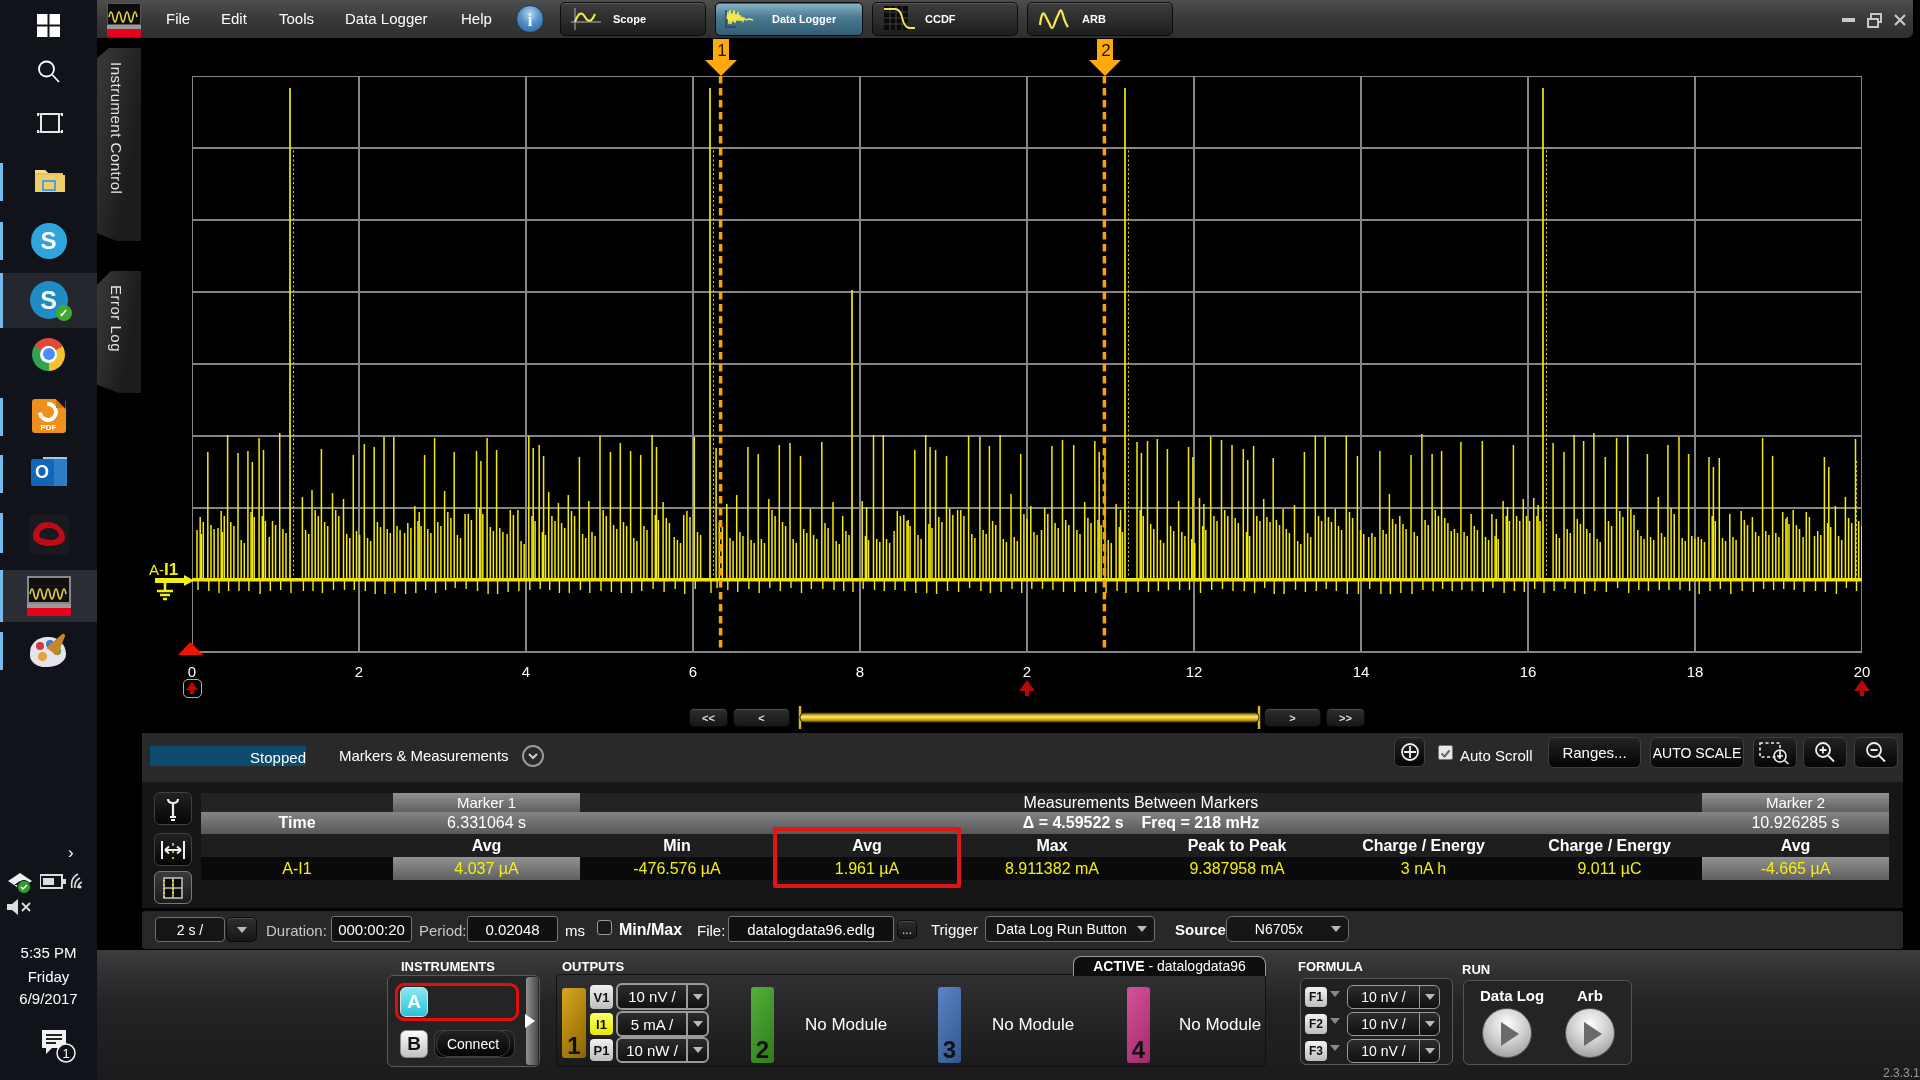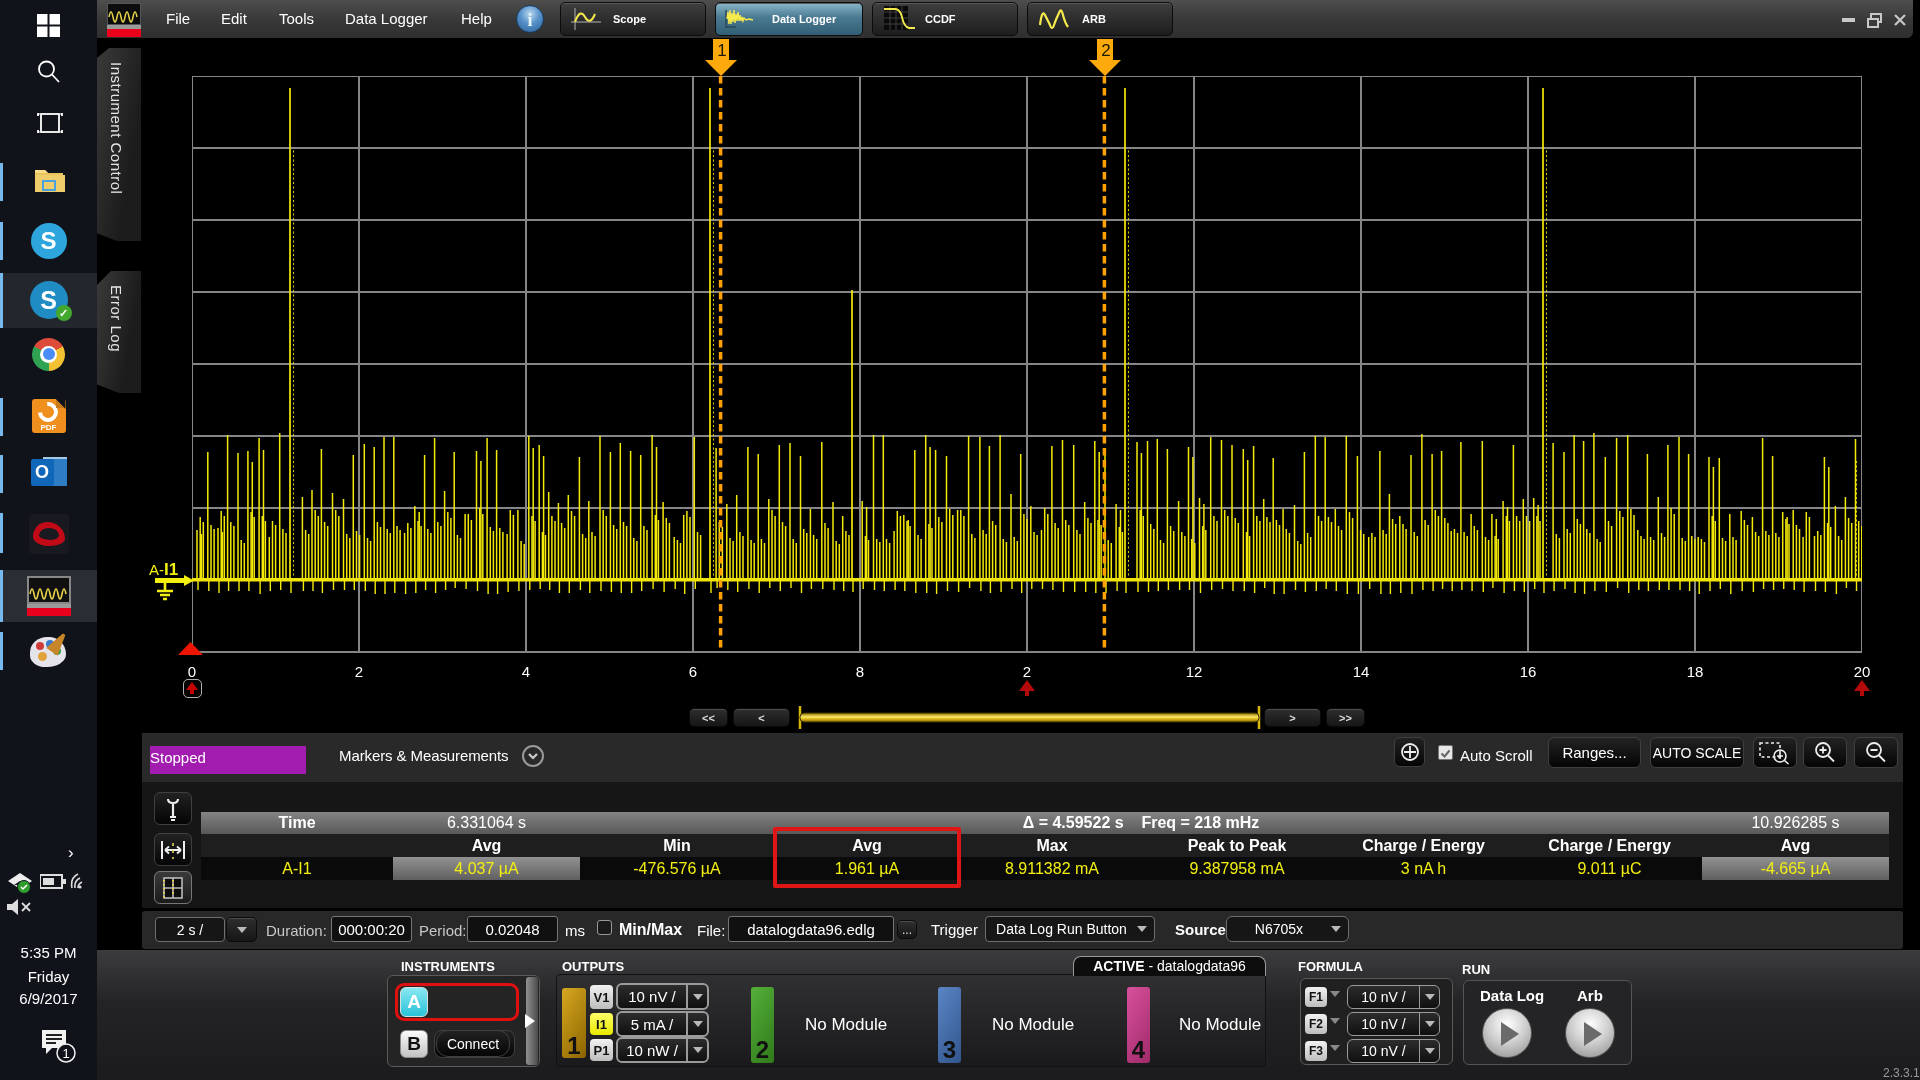--- a/index.html
+++ b/index.html
@@ -254,21 +254,21 @@
             <stop offset="1" stop-color="#8a6d00"></stop>
           </linearGradient>
         </defs>
 <line x1="3" y1="2" x2="3" y2="25" stroke="#d8b80a" stroke-width="2.5"></line>
 <line x1="462" y1="2" x2="462" y2="25" stroke="#d8b80a" stroke-width="2.5"></line>
 <rect x="3" y="9" width="459" height="9" rx="4" fill="url(#gold)" stroke="#3a3000" stroke-width="1"></rect>
 </svg>
 <div class="gbtn" style="left:1167px;top:708px;width:57px;height:19px;font-size:11px;font-weight:bold;">&gt;</div>
 <div class="gbtn" style="left:1229px;top:708px;width:39px;height:19px;font-size:11px;font-weight:bold;">&gt;&gt;</div>
 <div class="abs" style="left:45px;top:733px;width:1761px;height:49px;background:#292929;"></div>
-<div class="abs" style="left:53px;top:746px;width:156px;height:28px;background:#a21caf;color:#fff;font-size:15px;text-align:left;line-height:24px;">Stopped</div>
+<div class="abs" style="left:53px;top:746px;width:156px;height:20px;background:#0c4a6e;color:#fff;font-size:15px;text-align:right;line-height:24px;">Stopped</div>
 <div class="abs" style="left:242px;top:747px;color:#fff;font-size:15px;letter-spacing:-.1px;">Markers &amp; Measurements</div>
 <div class="abs" style="left:425px;top:745px;width:22px;height:22px;border:2px solid #9a9a9a;border-radius:50%;"><svg width="18" height="18" viewBox="0 0 18 18">
           <path d="M5 7l4 4 4-4" fill="none" stroke="#ccc" stroke-width="2.2"></path>
         </svg></div>
 <div class="blk" style="left:1297px;top:737px;width:31px;height:30px;">
         <svg width="22" height="22" viewBox="0 0 22 22">
           <circle cx="11" cy="11" r="8" fill="none" stroke="#eee" stroke-width="1.8"></circle>
           <path d="M11 5v12M5 11h12" stroke="#eee" stroke-width="1.8"></path>
         </svg>
       </div>
@@ -311,20 +311,25 @@
           <path d="M14 4v3M14 11v3M14 18v2" stroke="#e8d44c" stroke-width="1.6"></path>
         </svg>
       </div>
 <div class="blk" style="left:57px;top:871px;width:38px;height:33px;background:linear-gradient(#3a3a3a,#1a1a1a);border-color:#777;">
         <svg width="26" height="24" viewBox="0 0 26 24">
           <rect x="4" y="2" width="18" height="20" fill="#0c0c0c" stroke="#bbb" stroke-width="1.6"></rect>
           <path d="M13 2v20M4 12h18" stroke="#bbb" stroke-width="1.6"></path>
           <path d="M4 4v2M4 8v2M4 12v2M4 16v2M4 20v2M13 4v2M13 8v2M13 12v2M13 16v2" stroke="#e8d44c" stroke-width="2" stroke-dasharray="1.5 1.8"></path>
         </svg>
       </div>
+<div class="trow" style="top:793px;height:19px;background:#232323;">
+ <div class="tcell gray" style="left:192px;width:187px;color:#fff;font-size:15px;">Marker 1</div>
+ <div class="tcell" style="left:379px;width:1122px;color:#fff;font-size:16px;">Measurements Between Markers</div>
+ <div class="tcell gray" style="left:1501px;width:187px;color:#fff;font-size:15px;">Marker 2</div>
+</div>
 <div class="trow" style="top:812px;height:22px;background:linear-gradient(#848484,#585858);">
  <div class="tcell" style="left:0;width:192px;color:#fff;font-size:16px;font-weight:bold;">Time</div>
  <div class="tcell" style="left:192px;width:187px;color:#fff;font-size:16px;">6.331064 s</div>
  <div class="tcell" style="left:379px;width:1122px;color:#fff;font-size:16px;font-weight:bold;">Δ = 4.59522 s&nbsp;&nbsp;&nbsp;&nbsp;Freq = 218 mHz</div>
  <div class="tcell" style="left:1501px;width:187px;color:#fff;font-size:16px;">10.926285 s</div>
 </div>
 <div class="trow" style="top:834px;height:23px;background:#1e1e1e;">
  <div class="tcell" style="left:192px;width:187px;color:#fff;font-size:16px;font-weight:bold;">Avg</div>
  <div class="tcell" style="left:379px;width:194px;color:#fff;font-size:16px;font-weight:bold;">Min</div>
  <div class="tcell" style="left:573px;width:186px;color:#fff;font-size:16px;font-weight:bold;">Avg</div>

